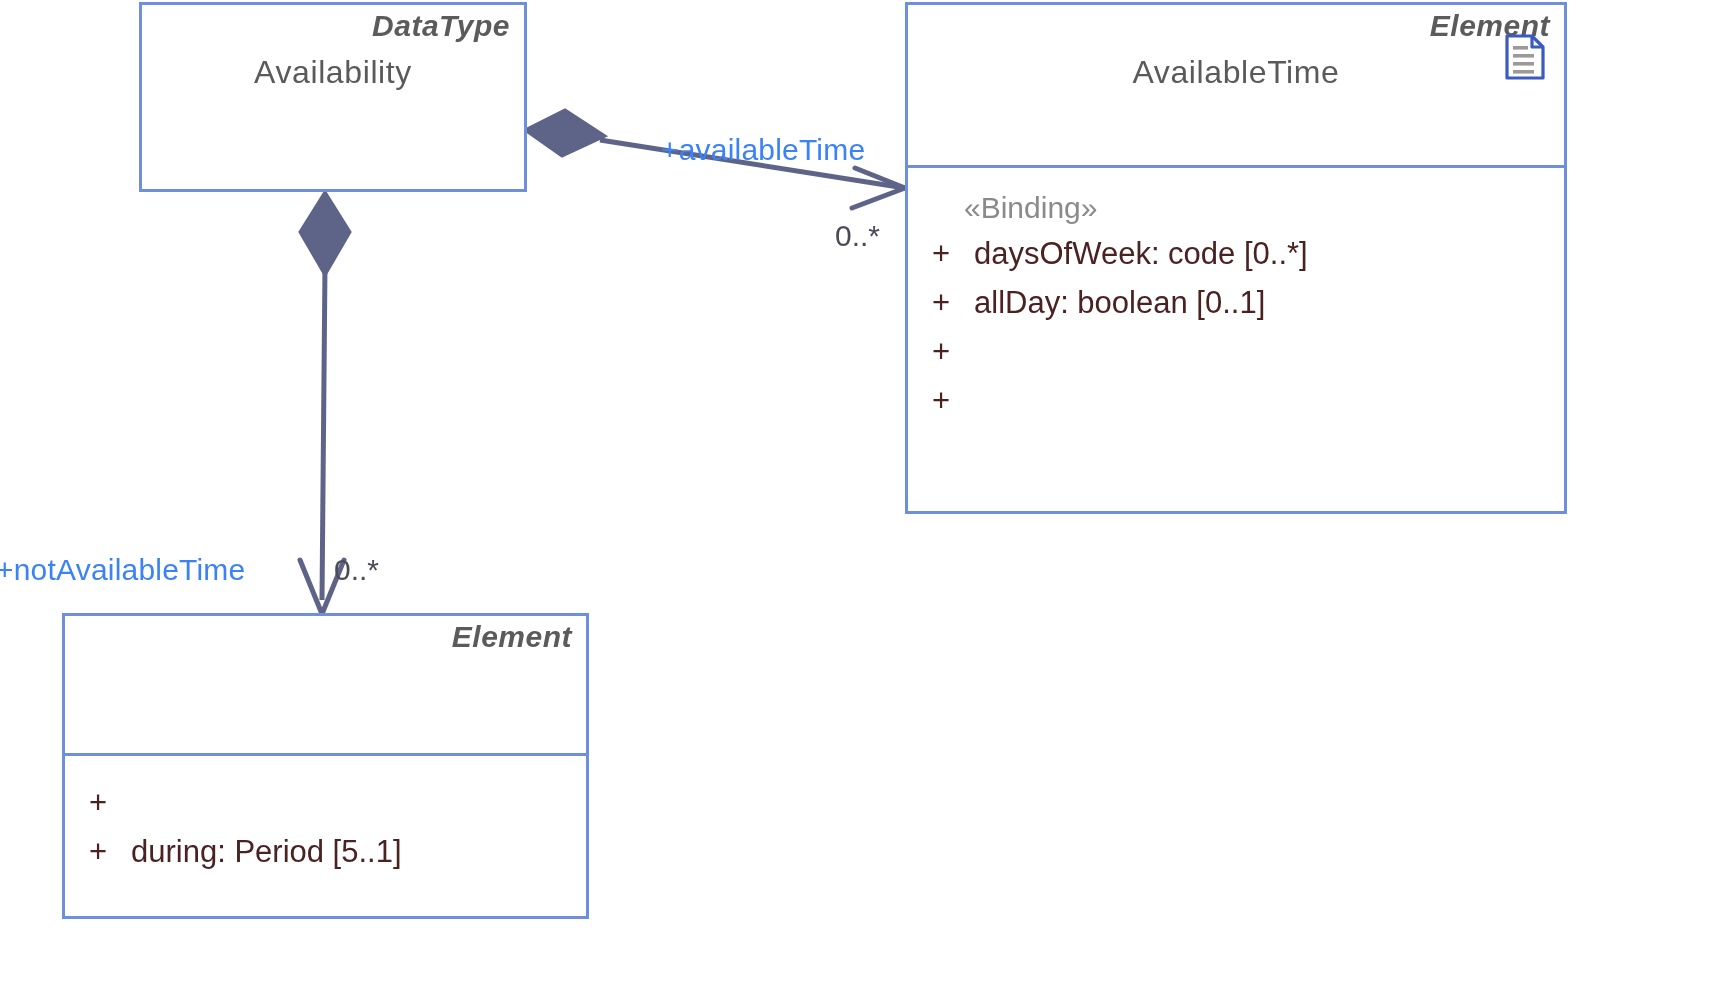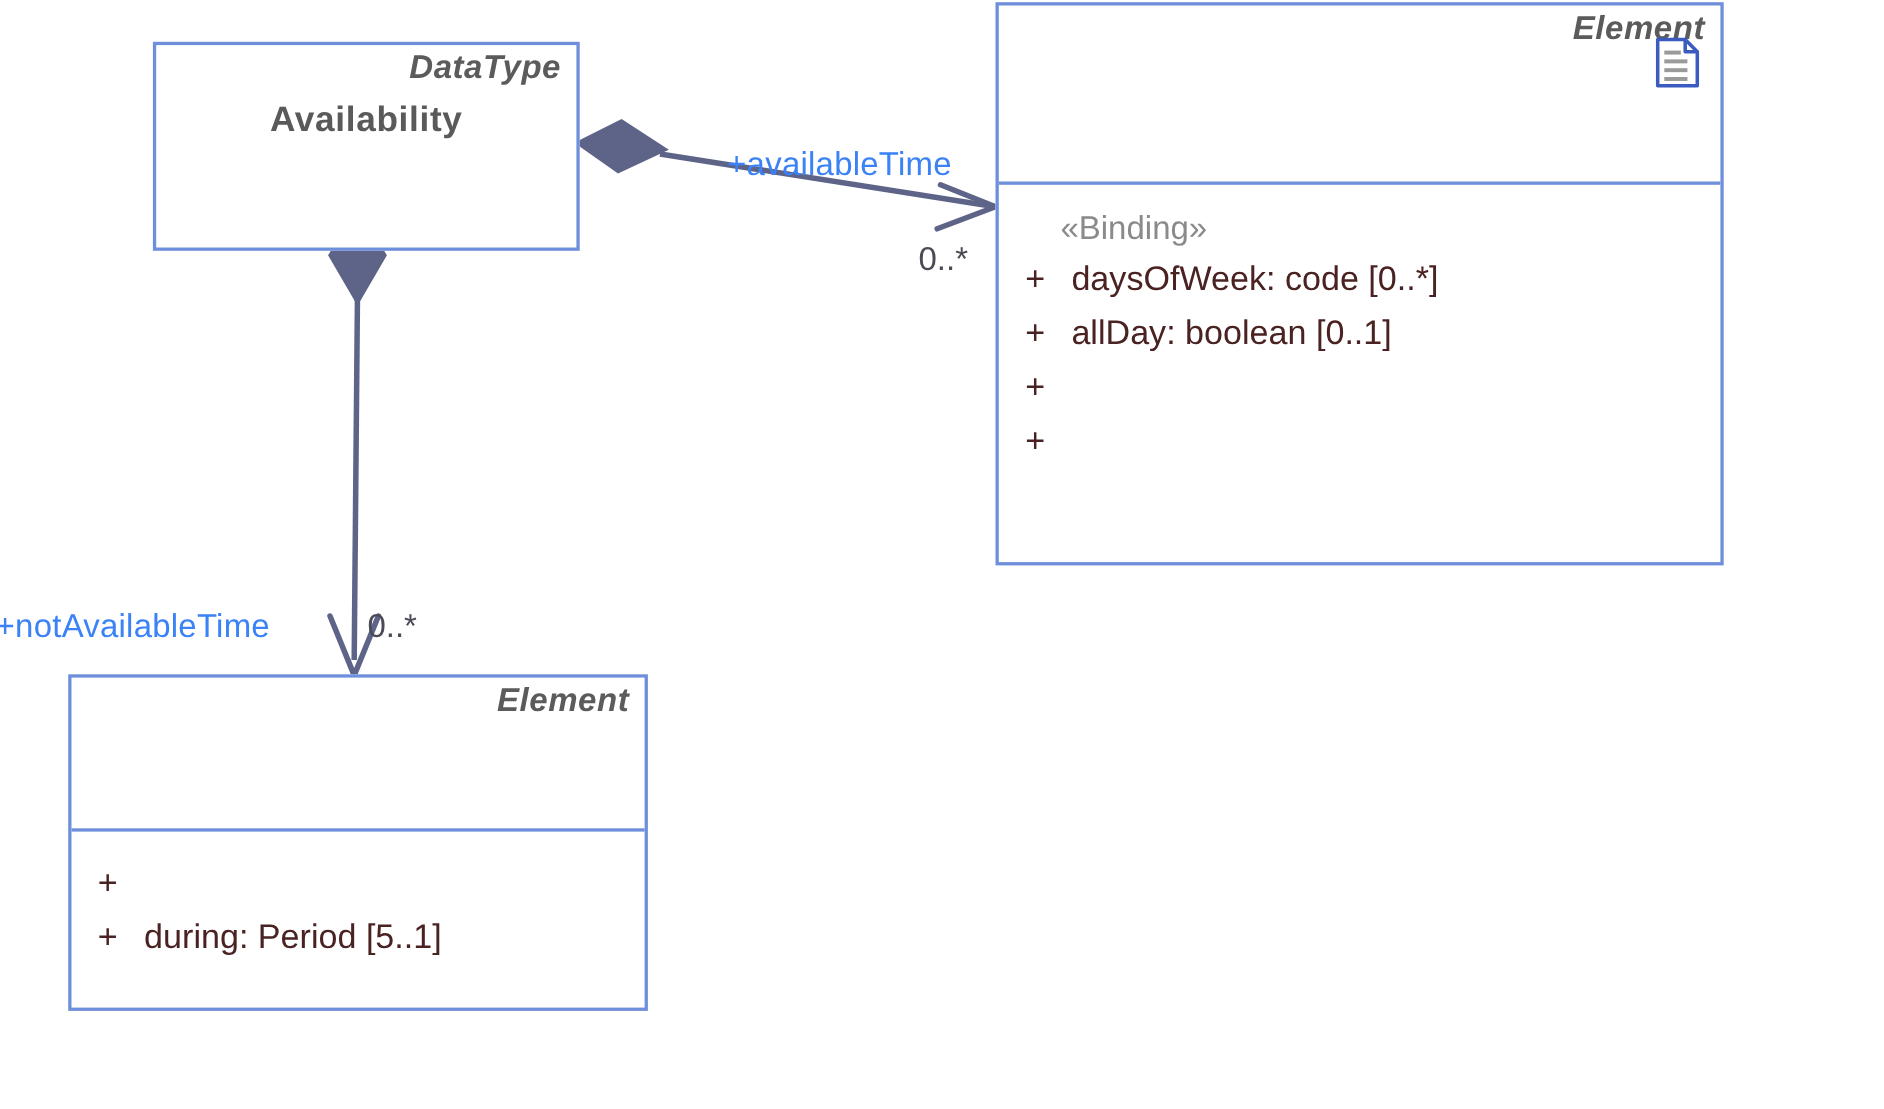--- a/index.html
+++ b/index.html
@@ -46,21 +46,21 @@
     font-weight: bold;
     color: #5b5b5b;
     font-size: 30px;
     letter-spacing: 0.5px;
     padding: 4px 14px 0 0;
     line-height: 1.15;
     white-space: nowrap;
   }
   .cls-name {
     text-align: center;
-    font-weight: bold;
+    font-weight: normal;
     color: #5a5a5a;
     font-size: 32px;
     letter-spacing: 0.6px;
     padding-top: 10px;
     white-space: nowrap;
   }
   .divider {
     height: 3px;
     background: #6E8FDB;
     width: 100%;
@@ -145,30 +145,31 @@
   </svg>
 
   <div class="edge-label" style="left:661px; top:133px;">+availableTime</div>
 
   <div class="mult-label" style="left:835px; top:219px;">0..*</div>
 
   <div class="edge-label" style="left:-4px; top:553px;">+notAvailableTime</div>
 
   <div class="mult-label" style="left:334px; top:553px;">0..*</div>
 
-  <div class="uml-class" id="box-availability" style="left:139px; top:2px; width:388px; height:190px;margin-top:36px;">
+  <div class="uml-class" id="box-availability" style="left:139px; top:2px; width:388px; height:190px;">
     <div class="cls-header">
       <div class="stereotype">DataType</div>
       <div class="cls-name">Availability</div>
     </div>
   </div>
 
   <div class="uml-class" id="box-available-time" style="left:905px; top:2px; width:662px; height:512px;">
     <div class="cls-header" style="height:160px;">
       <div class="stereotype">Element</div>
+      <div class="cls-name">AvailableTime</div>
 
       <svg class="note-icon" viewBox="0 0 42 48" xmlns="http://www.w3.org/2000/svg">
         <path d="M3 3 H28 L39 14 V45 H3 Z" fill="#ffffff" stroke="#3B5BC0" stroke-width="3.2" stroke-linejoin="round"></path>
         <path d="M28 3 V14 H39" fill="none" stroke="#3B5BC0" stroke-width="3.2" stroke-linejoin="round"></path>
         <rect x="9" y="13" width="15" height="3.6" fill="#9a9a9a"></rect>
         <rect x="9" y="21" width="21" height="3.6" fill="#9a9a9a"></rect>
         <rect x="9" y="29" width="21" height="3.6" fill="#9a9a9a"></rect>
         <rect x="9" y="37" width="21" height="3.6" fill="#9a9a9a"></rect>
       </svg>
     </div>

